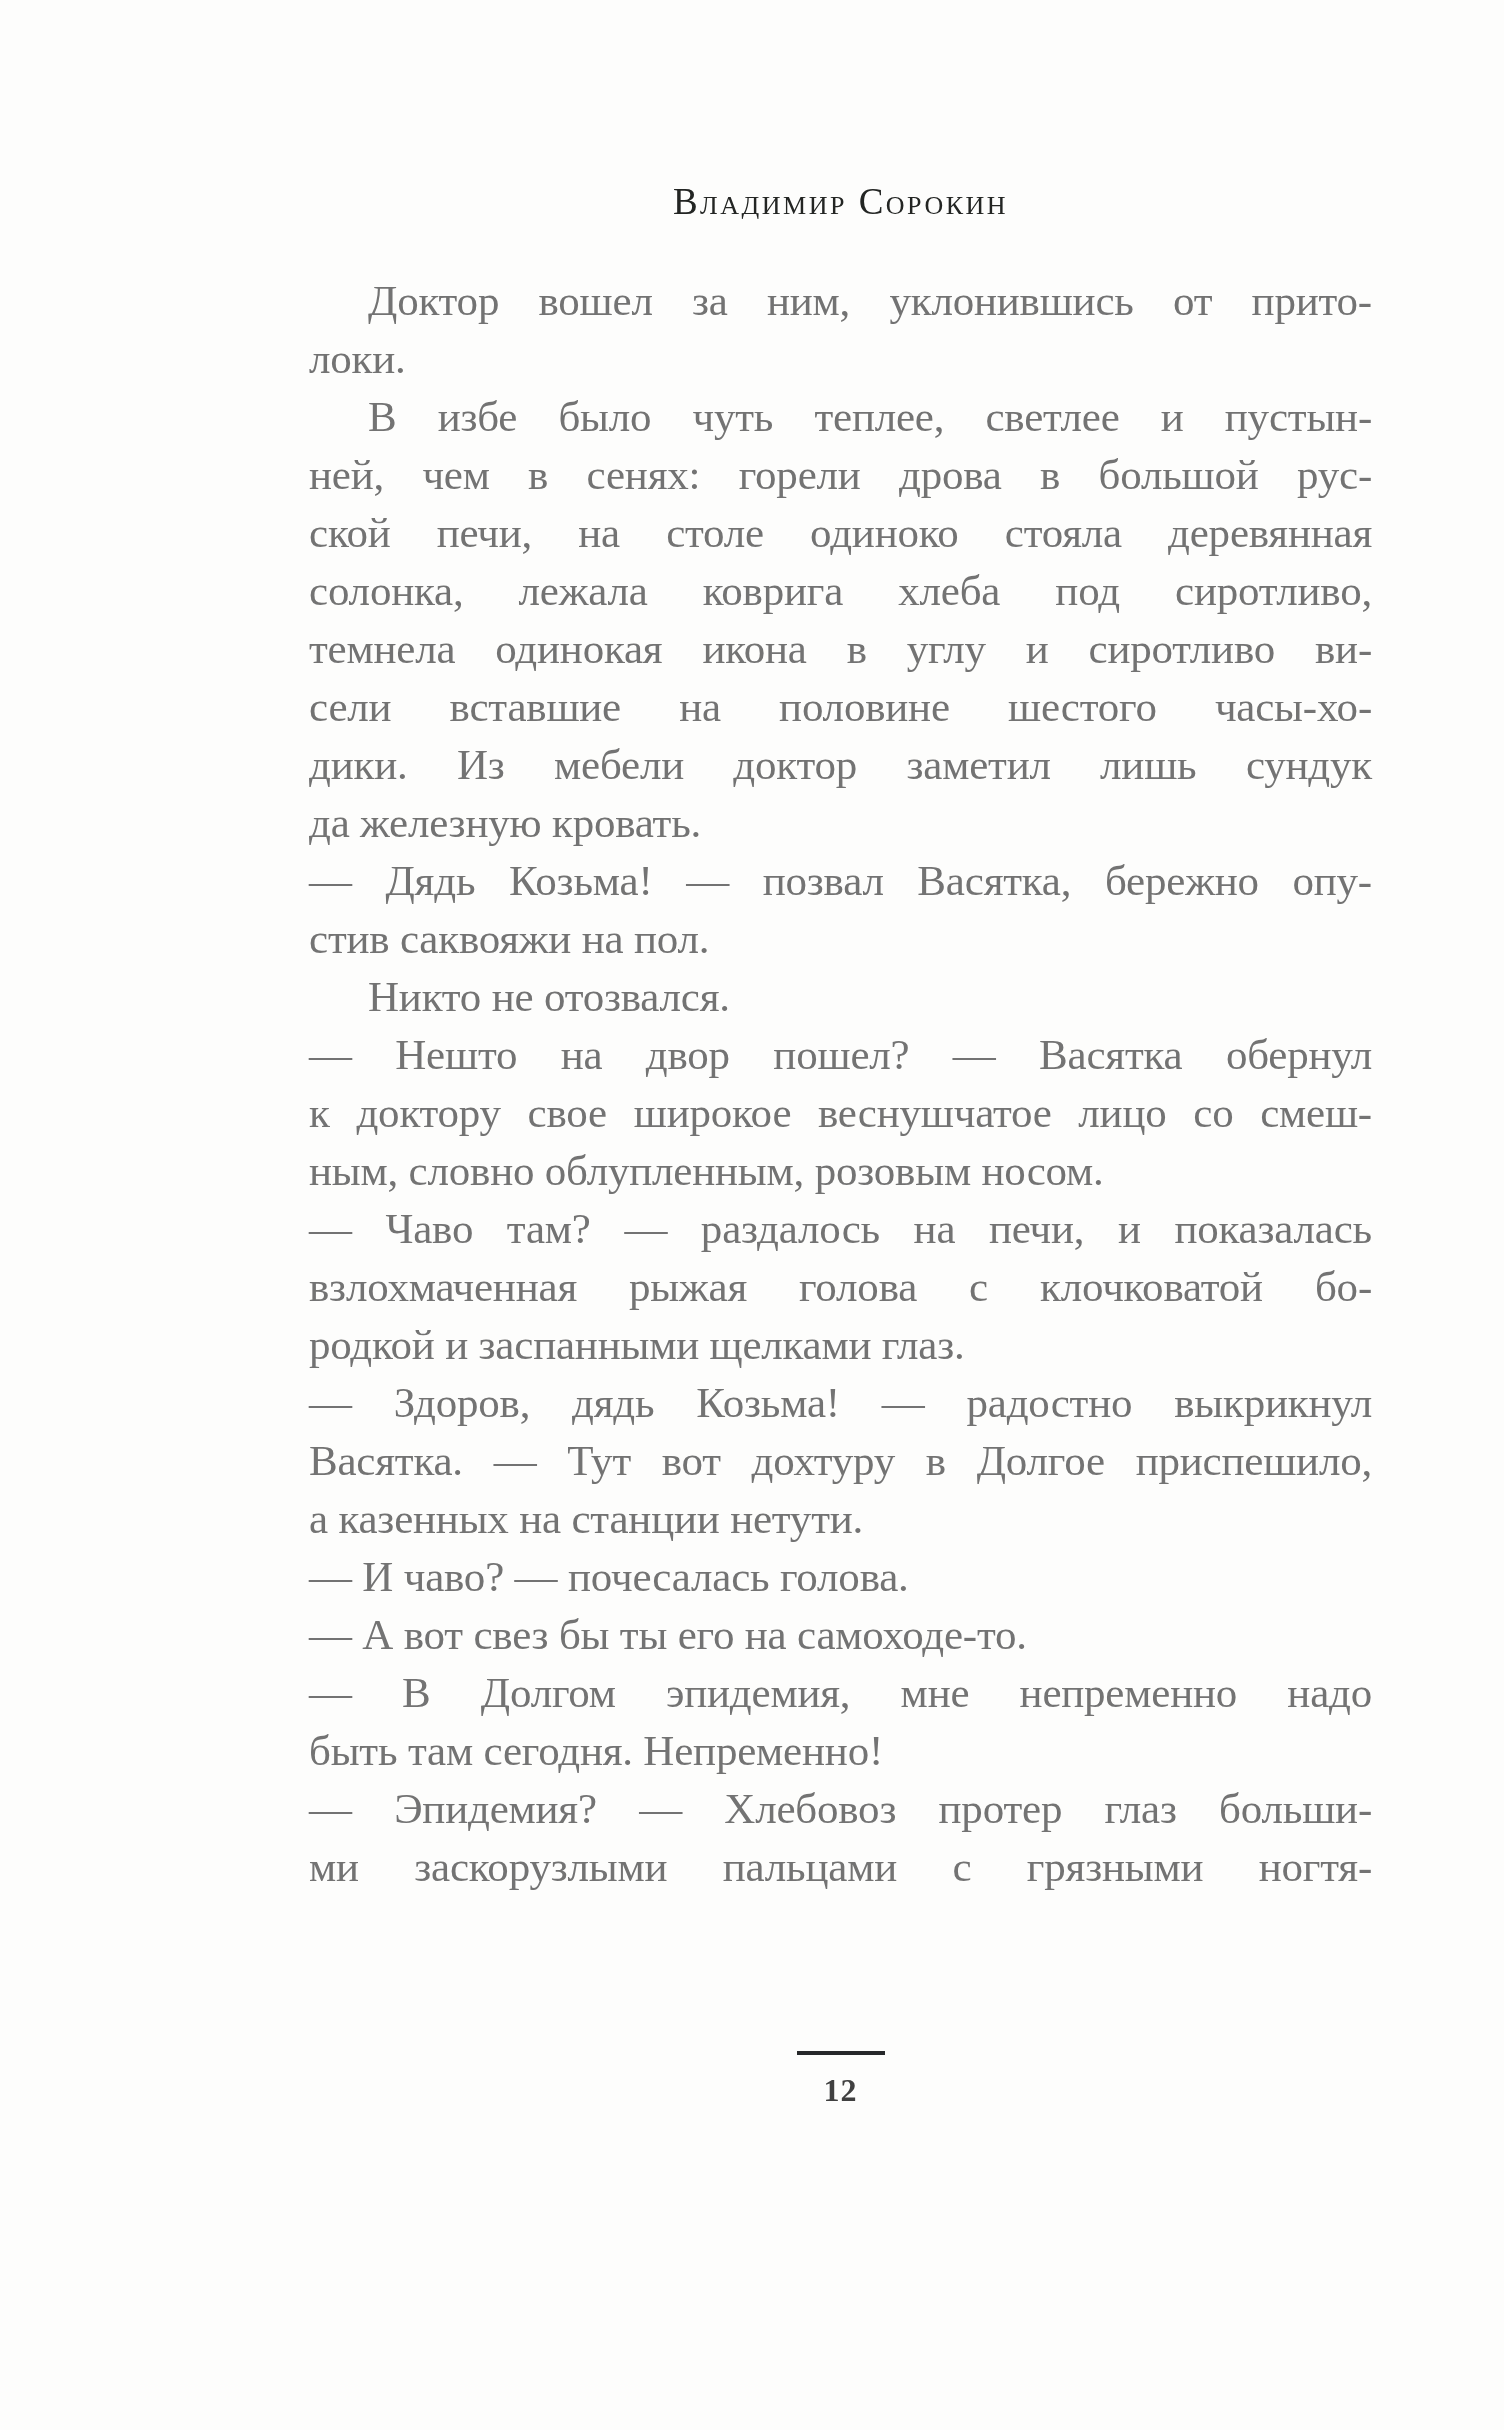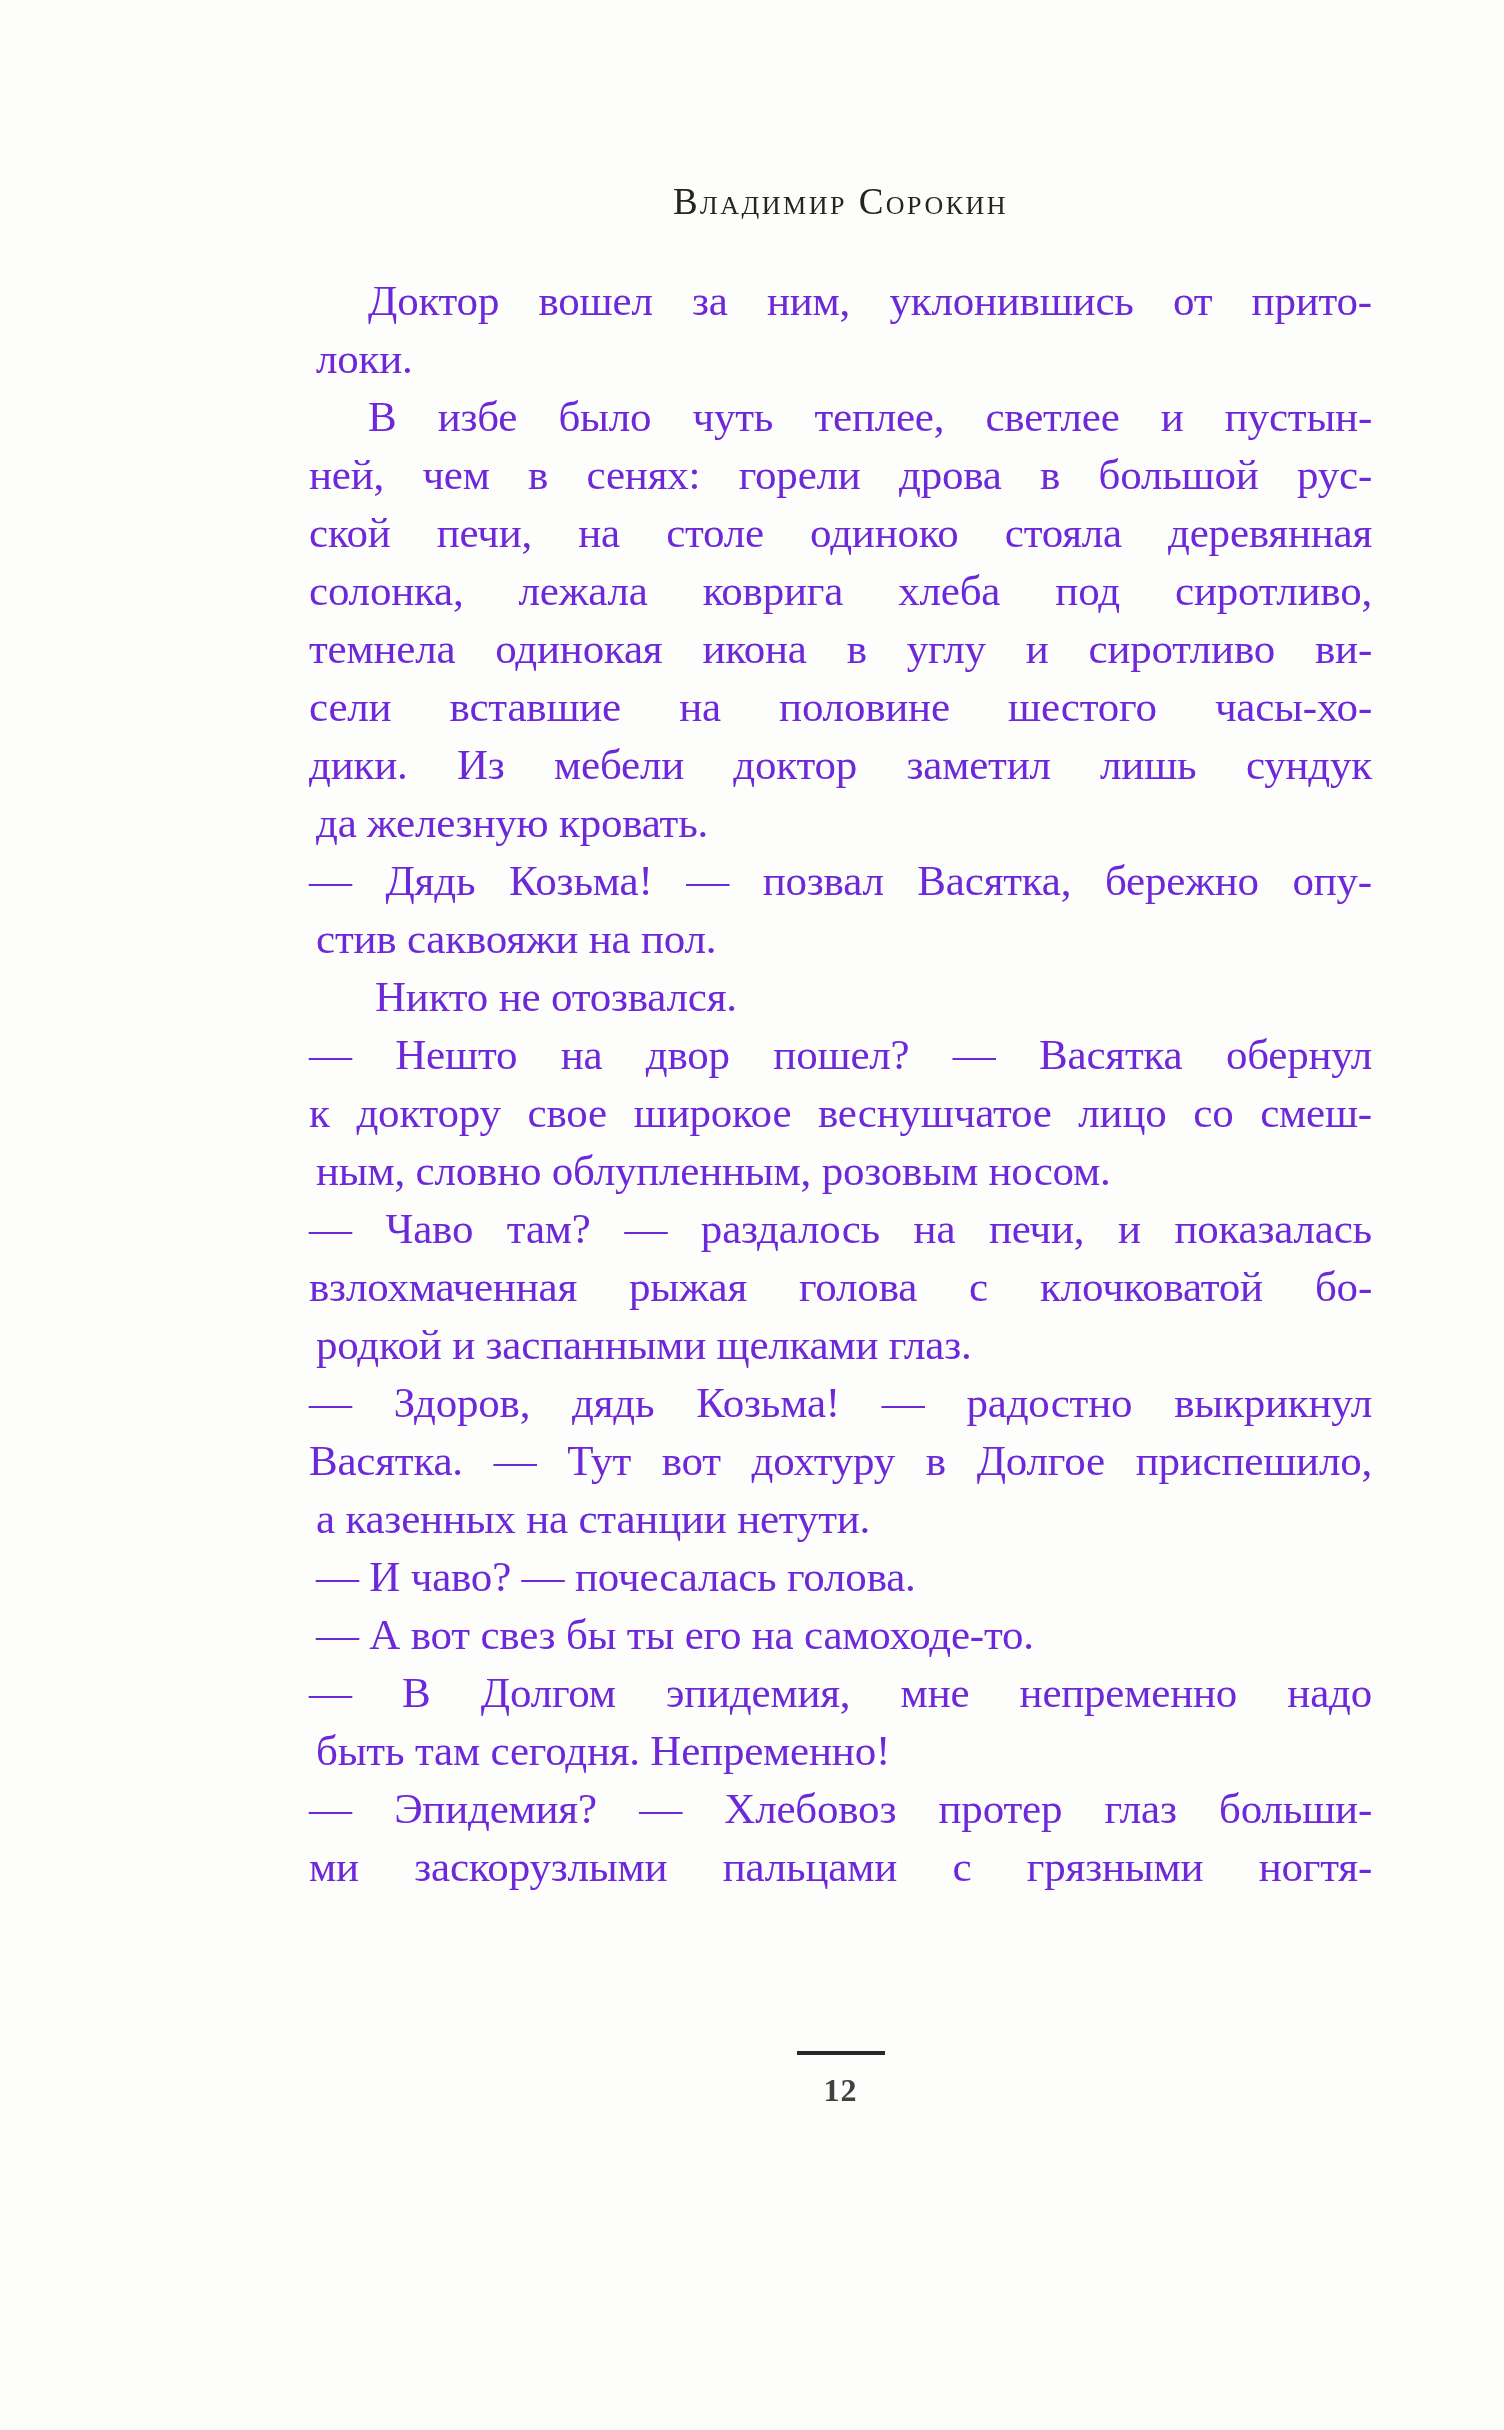--- a/index.html
+++ b/index.html
@@ -26,34 +26,34 @@
     line-height: 43px;
     font-variant: small-caps;
     letter-spacing: 2.5px;
     color: #232523;
   }
   .text-block {
     position: absolute;
     left: 309px;
     top: 272px;
     width: 1063px;
-    color: #6d28d9;
+    color: #737373;
   }
   .line {
     height: 58px;
     line-height: 58px;
     font-size: 43px;
     letter-spacing: -0.2px;
     text-align: justify;
     text-align-last: justify;
     text-justify: inter-word;
     overflow: visible;
   }
   .line.indent { text-indent: 59px; }
-  .line.end { text-align-last: left; margin-left: 7px; }
+  .line.end { text-align-last: left; }
   .footer-rule {
     position: absolute;
     left: 797px;
     top: 2051px;
     width: 88px;
     height: 3.9px;
     background: #26282a;
   }
   .page-number {
     position: absolute;

